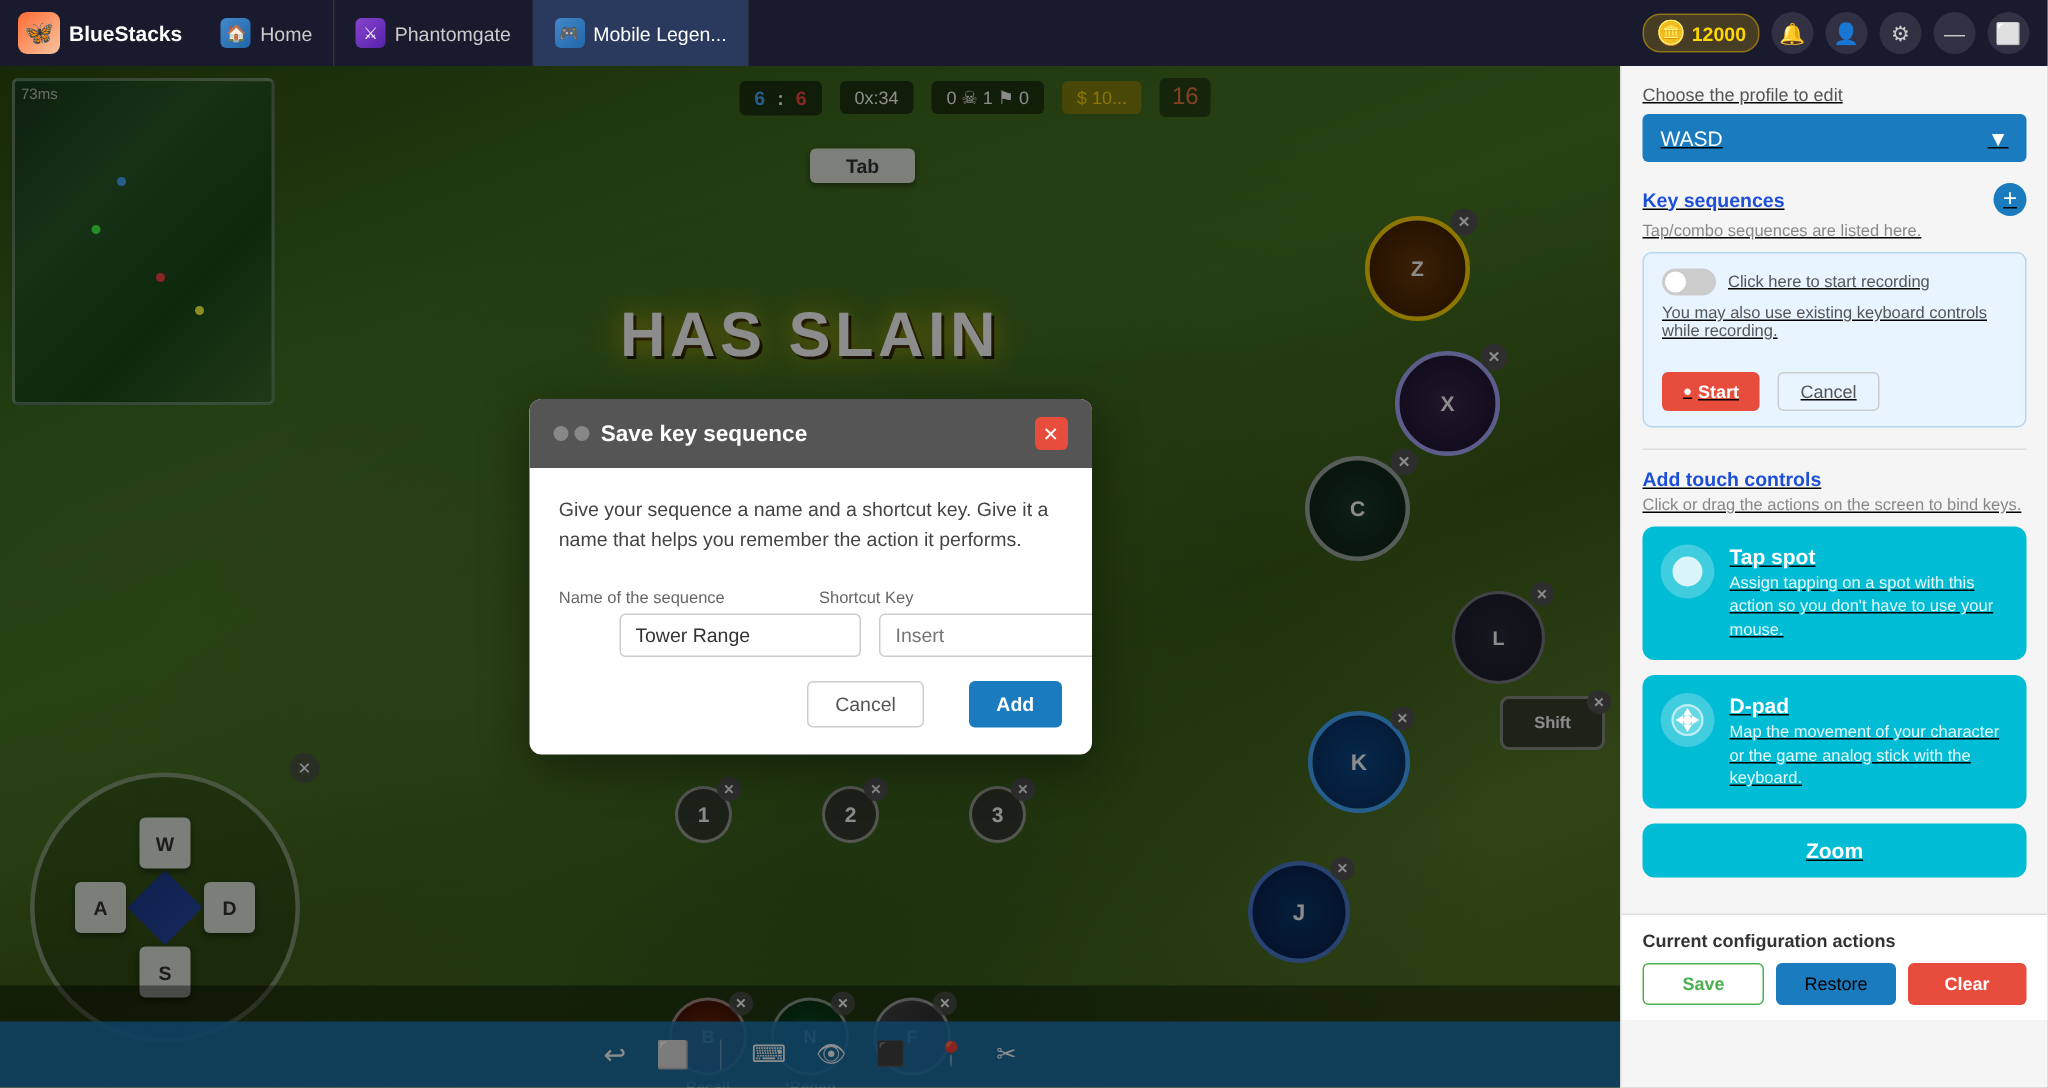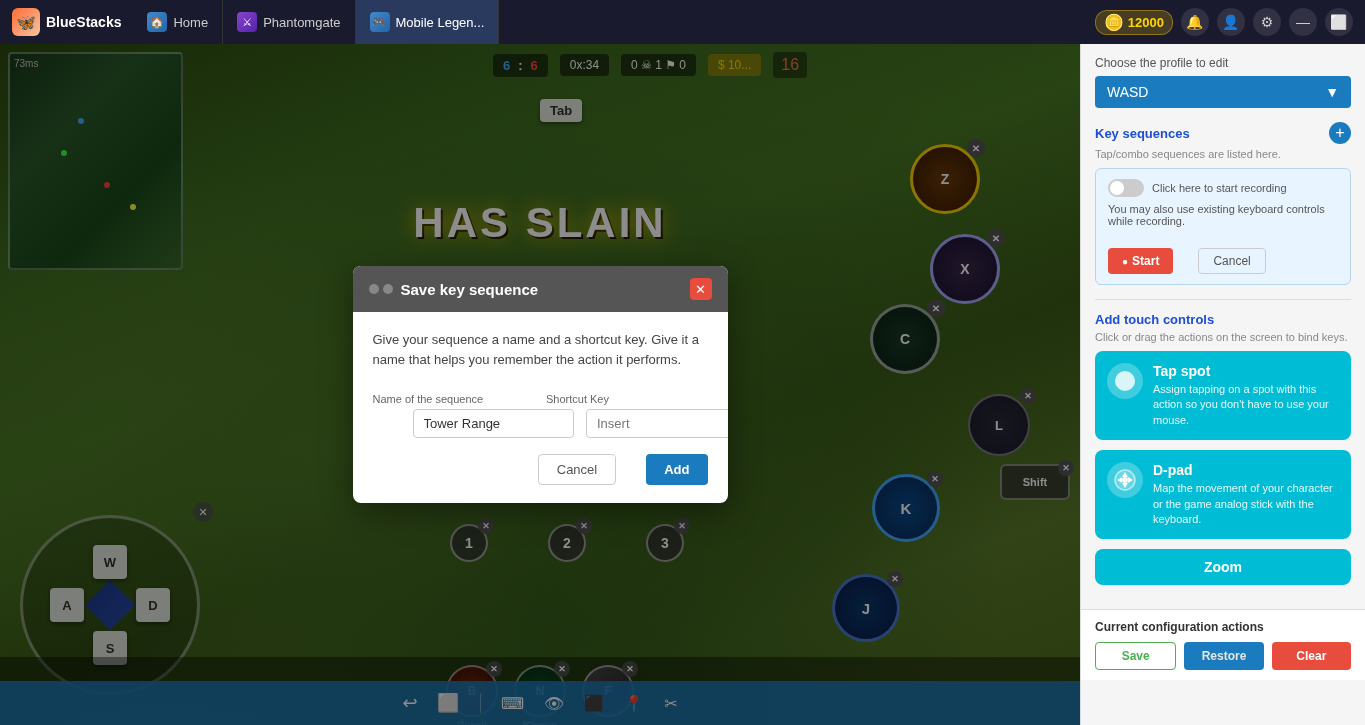--- a/index.html
+++ b/index.html
@@ -210,21 +210,21 @@
       font-size: 10px; color: #ccc;
       white-space: nowrap;
     }
 
     
     .tab-key {
       position: absolute;
       top: 55px; left: 50%;
       background: rgba(255,255,255,0.85);
       border-radius: 4px;
-      padding: 4px 10px;
+      padding: 4px 24px;
       font-size: 13px; font-weight: bold; color: #333;
       box-shadow: 0 2px 4px rgba(0,0,0,0.4);
     }
 
     
     #right-panel {
       position: absolute;
       top: 0; right: 0;
       width: 285px; height: 725px;
       background: #f5f5f5;
@@ -242,21 +242,21 @@
     }
     .panel-title {
       font-size: 15px; font-weight: 600;
     }
     .panel-close {
       cursor: pointer;
       font-size: 16px;
       opacity: 0.8;
     }
 
-    .panel-body { padding: 12px 14px; }
+    .panel-body { padding: 12px 14px; text-decoration: underline; }
 
     .profile-label {
       font-size: 12px; color: #555;
       margin-bottom: 6px;
     }
 
     .profile-select {
       width: 100%;
       background: #1a7bbf;
       color: #fff;
@@ -318,21 +318,21 @@
       transition: left 0.2s;
     }
     .recording-text {
       font-size: 11px; color: #555;
     }
     .recording-desc {
       font-size: 11px; color: #555;
       margin-bottom: 8px;
     }
     .recording-btns {
-      display: flex; gap: 25px; margin-top: 21px;
+      display: flex; gap: 12px; margin-top: 21px;
     }
     .btn-start {
       background: #e74c3c;
       color: #fff;
       border: none; border-radius: 4px;
       padding: 5px 14px;
       font-size: 12px; font-weight: bold;
       cursor: pointer;
       display: flex; align-items: center; gap: 4px;
     }
@@ -407,24 +407,24 @@
       color: #4caf50;
       border-radius: 4px;
       padding: 6px;
       font-size: 12px; font-weight: 600;
       cursor: pointer;
     }
     .btn-restore {
       flex: 1;
       background: #1a7bbf;
       border: none;
-      color: #e5e5e5;
+      color: #000000;
       border-radius: 4px;
       padding: 6px;
-      font-size: 12px; font-weight: 700;
+      font-size: 12px; font-weight: 400;
       cursor: pointer;
     }
     .btn-clear {
       flex: 1;
       background: #e74c3c;
       border: none;
       color: #fff;
       border-radius: 4px;
       padding: 6px;
       font-size: 12px; font-weight: 600;

